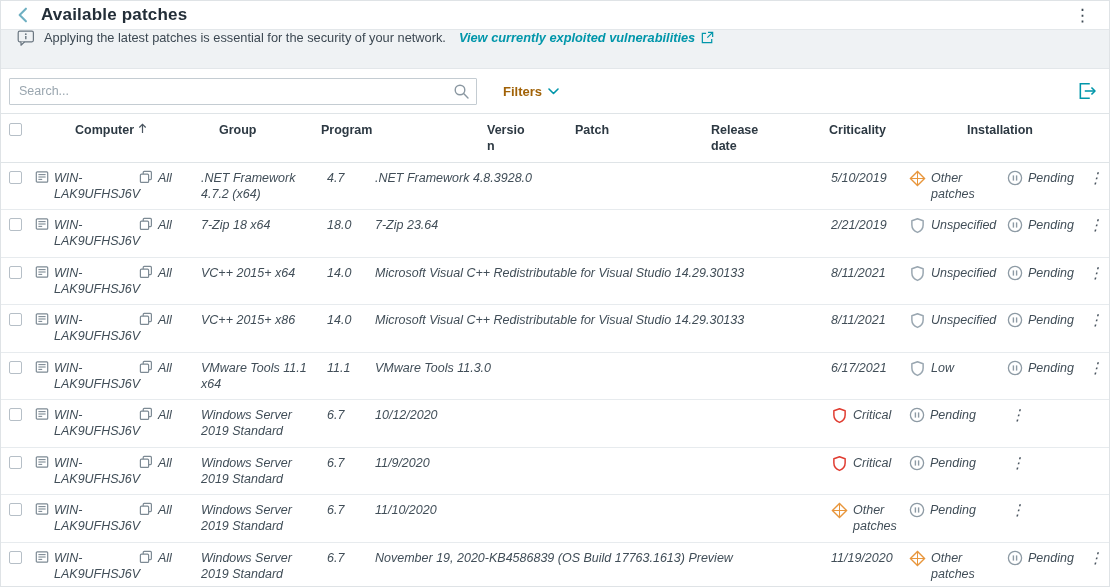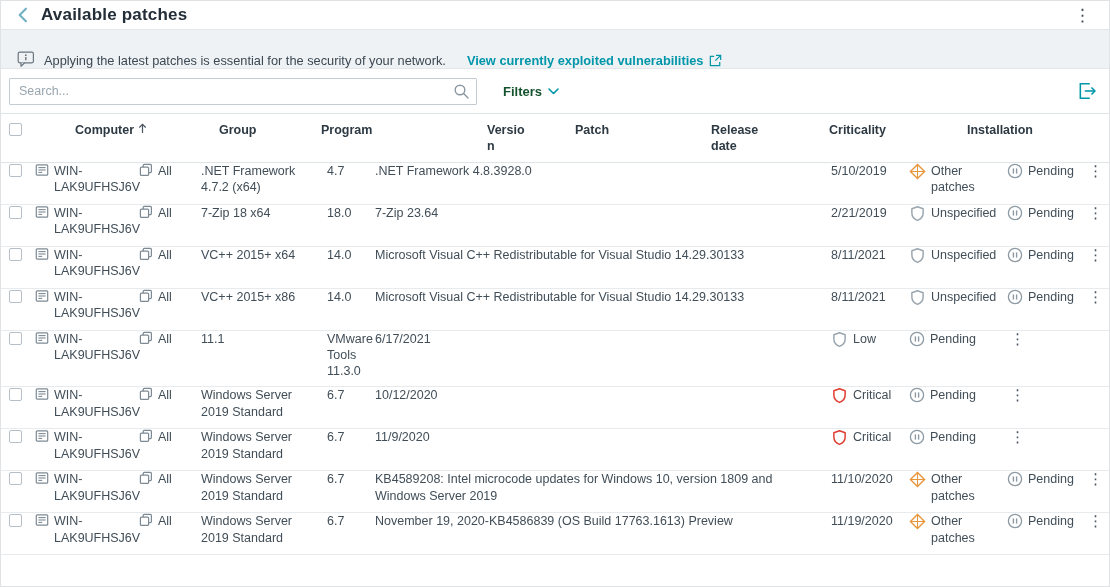--- a/index.html
+++ b/index.html
@@ -8,43 +8,43 @@
   .app { width:1110px; height:587px; border:1px solid #dfe3e6; background:#fff; overflow:hidden; position:relative; }
 
   
   .topbar { height:28px; display:flex; align-items:center; padding:0 14px 0 10px; background:#fff; }
   .back-btn { width:22px; height:22px; display:flex; align-items:center; justify-content:center; cursor:pointer; }
   .page-title { font-size:17px; font-weight:bold; color:#232e38; margin-left:8px; letter-spacing:.2px; }
   .topbar-kebab { margin-left:auto; font-size:17px; color:#3f4a54; cursor:pointer; line-height:1; padding:2px 4px; }
 
   
   .banner { height:40px; background:#eff2f4; border-top:1px solid #e3e7ea; border-bottom:1px solid #e3e7ea;
-            display:flex; align-items:flex-end; padding:0 16px; gap:9px; font-size:12.8px; color:#3c4852; }
-  .banner .link { color:#0096aa; font-weight:bold; margin-left:12px; text-decoration:none; display:inline-flex; align-items:center; gap:5px; cursor:pointer; }
+            display:flex; align-items:flex-start; padding:0 16px; gap:9px; font-size:12.8px; color:#3c4852; }
+  .banner .link { color:#0096aa; font-weight:bold; margin-left:4px; text-decoration:none; display:inline-flex; align-items:center; gap:5px; cursor:pointer;font-style:italic; }
 
   
   .toolbar { height:44px; display:flex; align-items:center; padding:0 12px 0 8px; gap:26px; background:#fff; }
   .search-wrap { position:relative; width:468px; }
   .search-input { width:100%; height:27px; border:1px solid #c4ccd2; border-radius:1px; padding:0 30px 0 9px;
                   font-size:12.5px; color:#3c4852; font-family:"Liberation Sans",sans-serif; outline:none; }
   .search-input::placeholder { color:#9aa6af; }
   .search-icon { position:absolute; right:7px; top:5px; width:17px; height:17px; }
-  .filters { display:inline-flex; align-items:center; gap:6px; color:#14532d; font-weight:bold; font-size:13px; cursor:pointer; }
+  .filters { display:inline-flex; align-items:center; gap:6px; color:#a16207; font-weight:bold; font-size:13px; cursor:pointer; }
   .export-btn { margin-left:auto; width:20px; height:20px; cursor:pointer; }
 
   
   .trow { display:grid;
           grid-template-columns:26px 104px 62px 126px 48px 1fr 78px 98px 78px 24px;
           padding-left:8px; align-items:start; }
   .thead { border-top:1px solid #dfe4e7; border-bottom:1px solid #dfe4e7;
            font-weight:bold; font-size:12.5px; color:#2d3943; padding-top:8px; padding-bottom:7px; min-height:37px;gap:40px; }
   .thead .cell { display:flex; align-items:flex-start; gap:4px; }
   .cell { padding-right:8px; font-size:12.5px; line-height:1.3; }
   .c-version-h { overflow-wrap:anywhere; word-break:break-word; display:block !important; }
-  .row { border-bottom:1px solid #e7ebee; padding-bottom:7px; min-height:42px; }
+  .row { border-bottom:1px solid #e7ebee; padding-top:7px; padding-bottom:7px; min-height:42px;font-style:italic; }
   .icon-cell { display:flex; align-items:flex-start; gap:5px; }
   .icon-cell .ic { flex:0 0 auto; margin-top:0px; }
   .cbx { display:inline-block; width:13px; height:13px; border:1px solid #b6bfc7; border-radius:2px; background:#fff; cursor:pointer; margin-top:1px; }
   .kebab { font-size:15px; color:#4a5560; cursor:pointer; line-height:1; padding:0 3px; }
   .sort-ic { margin-top:1px; }
 
   
   .crit-icon { width:17px; height:17px; display:inline-flex; flex:0 0 auto; }
   .crit-icon svg { display:none; width:17px; height:17px; }
   .crit-other .icon-diamond { display:block; color:#e8963c; }
@@ -342,20 +342,21 @@
         </svg>
         <span>WIN-LAK9UFHSJ6V</span>
       </div>
       <div class="cell icon-cell">
         <svg class="ic" width="14" height="14" viewBox="0 0 14 14">
           <rect x="4.2" y="1.4" width="8.2" height="8.2" rx="1" fill="none" stroke="#7d8a94" stroke-width="1.2"></rect>
           <rect x="1.4" y="4.2" width="8.2" height="8.2" rx="1" fill="#fff" stroke="#7d8a94" stroke-width="1.2"></rect>
         </svg>
         <span>All</span>
       </div>
+      <div class="cell">VMware Tools 11.1 x64</div>
       <div class="cell">11.1</div>
       <div class="cell">VMware Tools 11.3.0</div>
       <div class="cell">6/17/2021</div>
       <div class="cell icon-cell crit-low">
         <span class="crit-icon">
           <svg class="icon-shield" viewBox="0 0 16 16">
             <path d="M8 1.6 L13.3 3.5 V7.6 C13.3 11.1 11 13.4 8 14.5 C5 13.4 2.7 11.1 2.7 7.6 V3.5 Z" fill="none" stroke="currentColor" stroke-width="1.4" stroke-linejoin="round"></path>
           </svg>
 
         </span>
@@ -479,21 +480,20 @@
       </div>
       <div class="cell icon-cell">
         <svg class="ic" width="14" height="14" viewBox="0 0 14 14">
           <rect x="4.2" y="1.4" width="8.2" height="8.2" rx="1" fill="none" stroke="#7d8a94" stroke-width="1.2"></rect>
           <rect x="1.4" y="4.2" width="8.2" height="8.2" rx="1" fill="#fff" stroke="#7d8a94" stroke-width="1.2"></rect>
         </svg>
         <span>All</span>
       </div>
       <div class="cell">Windows Server 2019 Standard</div>
       <div class="cell">6.7</div>
-      <div class="cell">KB4589208: Intel microcode updates for Windows 10, version 1809 and Windows Server 2019</div>
       <div class="cell">11/10/2020</div>
       <div class="cell icon-cell crit-other">
         <span class="crit-icon">
 
           <svg class="icon-diamond" viewBox="0 0 16 16">
             <rect x="3.3" y="3.3" width="9.4" height="9.4" transform="rotate(45 8 8)" fill="none" stroke="currentColor" stroke-width="1.3"></rect>
             <line x1="8" y1="1.6" x2="8" y2="14.4" stroke="currentColor" stroke-width="1"></line>
             <line x1="1.6" y1="8" x2="14.4" y2="8" stroke="currentColor" stroke-width="1"></line>
           </svg>
         </span>

